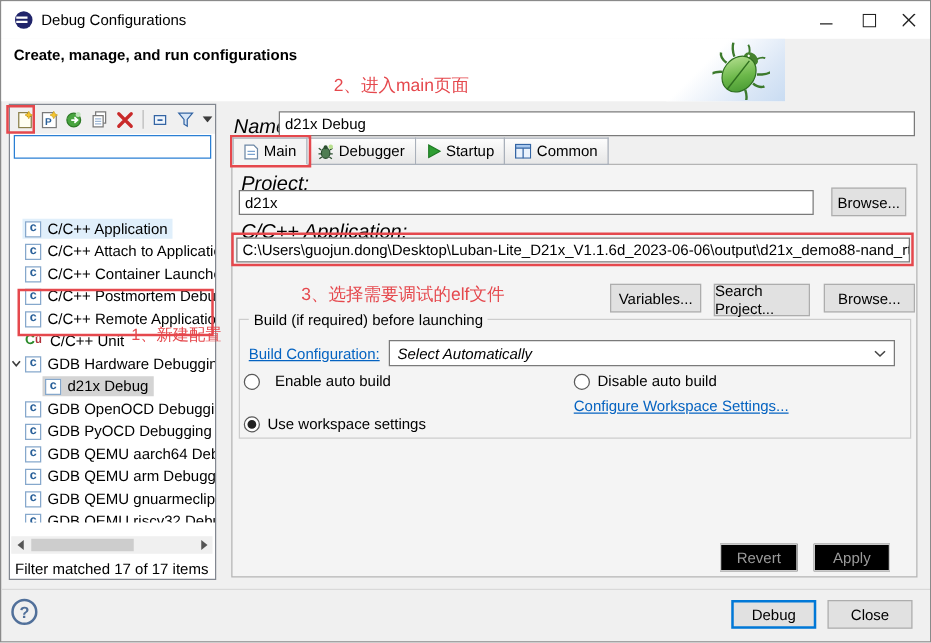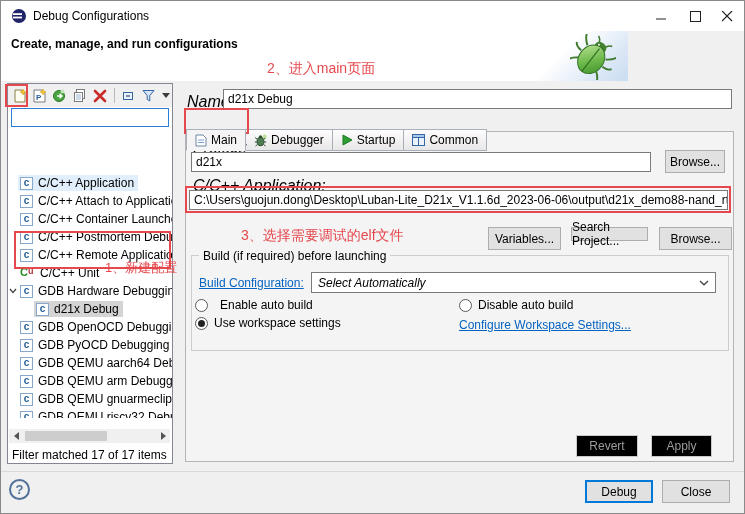--- a/index.html
+++ b/index.html
@@ -47,21 +47,21 @@
   .hs-arrow { width:14px; height:14px; display:flex; align-items:center; justify-content:center; }
   .tri-l { width:0; height:0; border-top:4px solid transparent; border-bottom:4px solid transparent; border-right:5px solid #555; }
   .tri-r { width:0; height:0; border-top:4px solid transparent; border-bottom:4px solid transparent; border-left:5px solid #555; }
   .hs-thumb { position:absolute; left:16px; top:2px; width:82px; height:10px; background:#cdcdcd; }
   .lp-status { left:4px; top:364px; font-size:12px; color:#000; white-space:nowrap; }
 
   
   .name-label { left:186px; top:92px; }
   .input { border:1px solid #7a7a7a; background:#fff; font-size:12px; padding:0 4px; display:flex; align-items:center; white-space:nowrap; overflow:hidden; }
   .content-box { left:184px; top:130px; width:549px; height:331px; background:#f4f4f4; border:1px solid #b4b4b4; }
-  .tabs { left:185px; top:109px; height:36px; display:flex;margin-top:19px; }
+  .tabs { left:185px; top:109px; height:36px; display:flex; }
   .tab { display:inline-flex; align-items:center; gap:4px; padding:0 8px; font-size:12px; height:22px;
     background:linear-gradient(#fdfdfd,#e7e7e7); border:1px solid #a9b0ba; border-left:none; color:#000; }
   .tab:first-child { border-left:1px solid #a9b0ba; }
   .tab.sel { background:#f4f4f4; border-bottom:1px solid #f4f4f4; position:relative; z-index:3; }
   .btn { background:#e1e1e1; border:1px solid #adadad; font-size:12px; color:#000; display:flex; align-items:center; justify-content:center; }
   .btn.disabled { background:#000000; border-color:#cacaca; color:#9b9b9b; }
   .btn.focus { border:2px solid #0078d7; }
   .link { color:#0563c1; text-decoration:underline; font-size:12px; white-space:nowrap; }
   .fieldset { border:1px solid #cdcdcd; background:transparent; }
   .legend { background:#f4f4f4; padding:0 4px; font-size:12px; }
@@ -365,21 +365,21 @@
 
   <div class="abs t12" style="left:192px; top:176px;">C/C++ Application:</div>
   <div class="abs input" style="left:188px; top:189px; width:539px; height:20px;">
     <span>C:\Users\guojun.dong\Desktop\Luban-Lite_D21x_V1.1.6d_2023-06-06\output\d21x_demo88-nand_rt-thread_hellow</span>
   </div>
 
   <div class="abs ann" style="left:240px; top:226px;">3、选择需要调试的elf文件</div>
   <div class="abs btn" style="left:487px; top:226px; width:73px; height:23px;">
     <span>Variables...</span>
   </div>
-  <div class="abs btn" style="left:570px; top:226px; width:77px; height:14px;">
+  <div class="abs btn" style="left:570px; top:226px; width:77px; height:26px;">
     <span>Search Project...</span>
   </div>
   <div class="abs btn" style="left:658px; top:226px; width:73px; height:23px;">
     <span>Browse...</span>
   </div>
 
   <div class="abs fieldset" style="left:190px; top:254px; width:538px; height:96px;"></div>
   <div class="abs legend" style="left:198px; top:248px;">Build (if required) before launching</div>
   <a class="abs link" style="left:198px; top:275px;">Build Configuration:</a>
   <div class="abs combo" style="left:310px; top:271px; width:405px; height:21px;font-style:italic;">
@@ -389,21 +389,21 @@
       </svg>
   </div>
   <div class="abs radio-row" style="left:194px; top:297px;gap:12px;">
     <span class="radio"></span>
     <span>Enable auto build</span>
   </div>
   <div class="abs radio-row" style="left:458px; top:297px;">
     <span class="radio"></span>
     <span>Disable auto build</span>
   </div>
-  <div class="abs radio-row" style="left:194px; top:315px;">
+  <div class="abs radio-row" style="left:194px; top:331px;">
     <span class="radio sel"></span>
     <span>Use workspace settings</span>
   </div>
   <a class="abs link" style="left:458px; top:317px;">Configure Workspace Settings...</a>
 
   <div class="abs btn disabled" style="left:575px; top:434px; width:62px; height:22px;">
     <span>Revert</span>
   </div>
   <div class="abs btn disabled" style="left:650px; top:434px; width:61px; height:22px;">
     <span>Apply</span>

